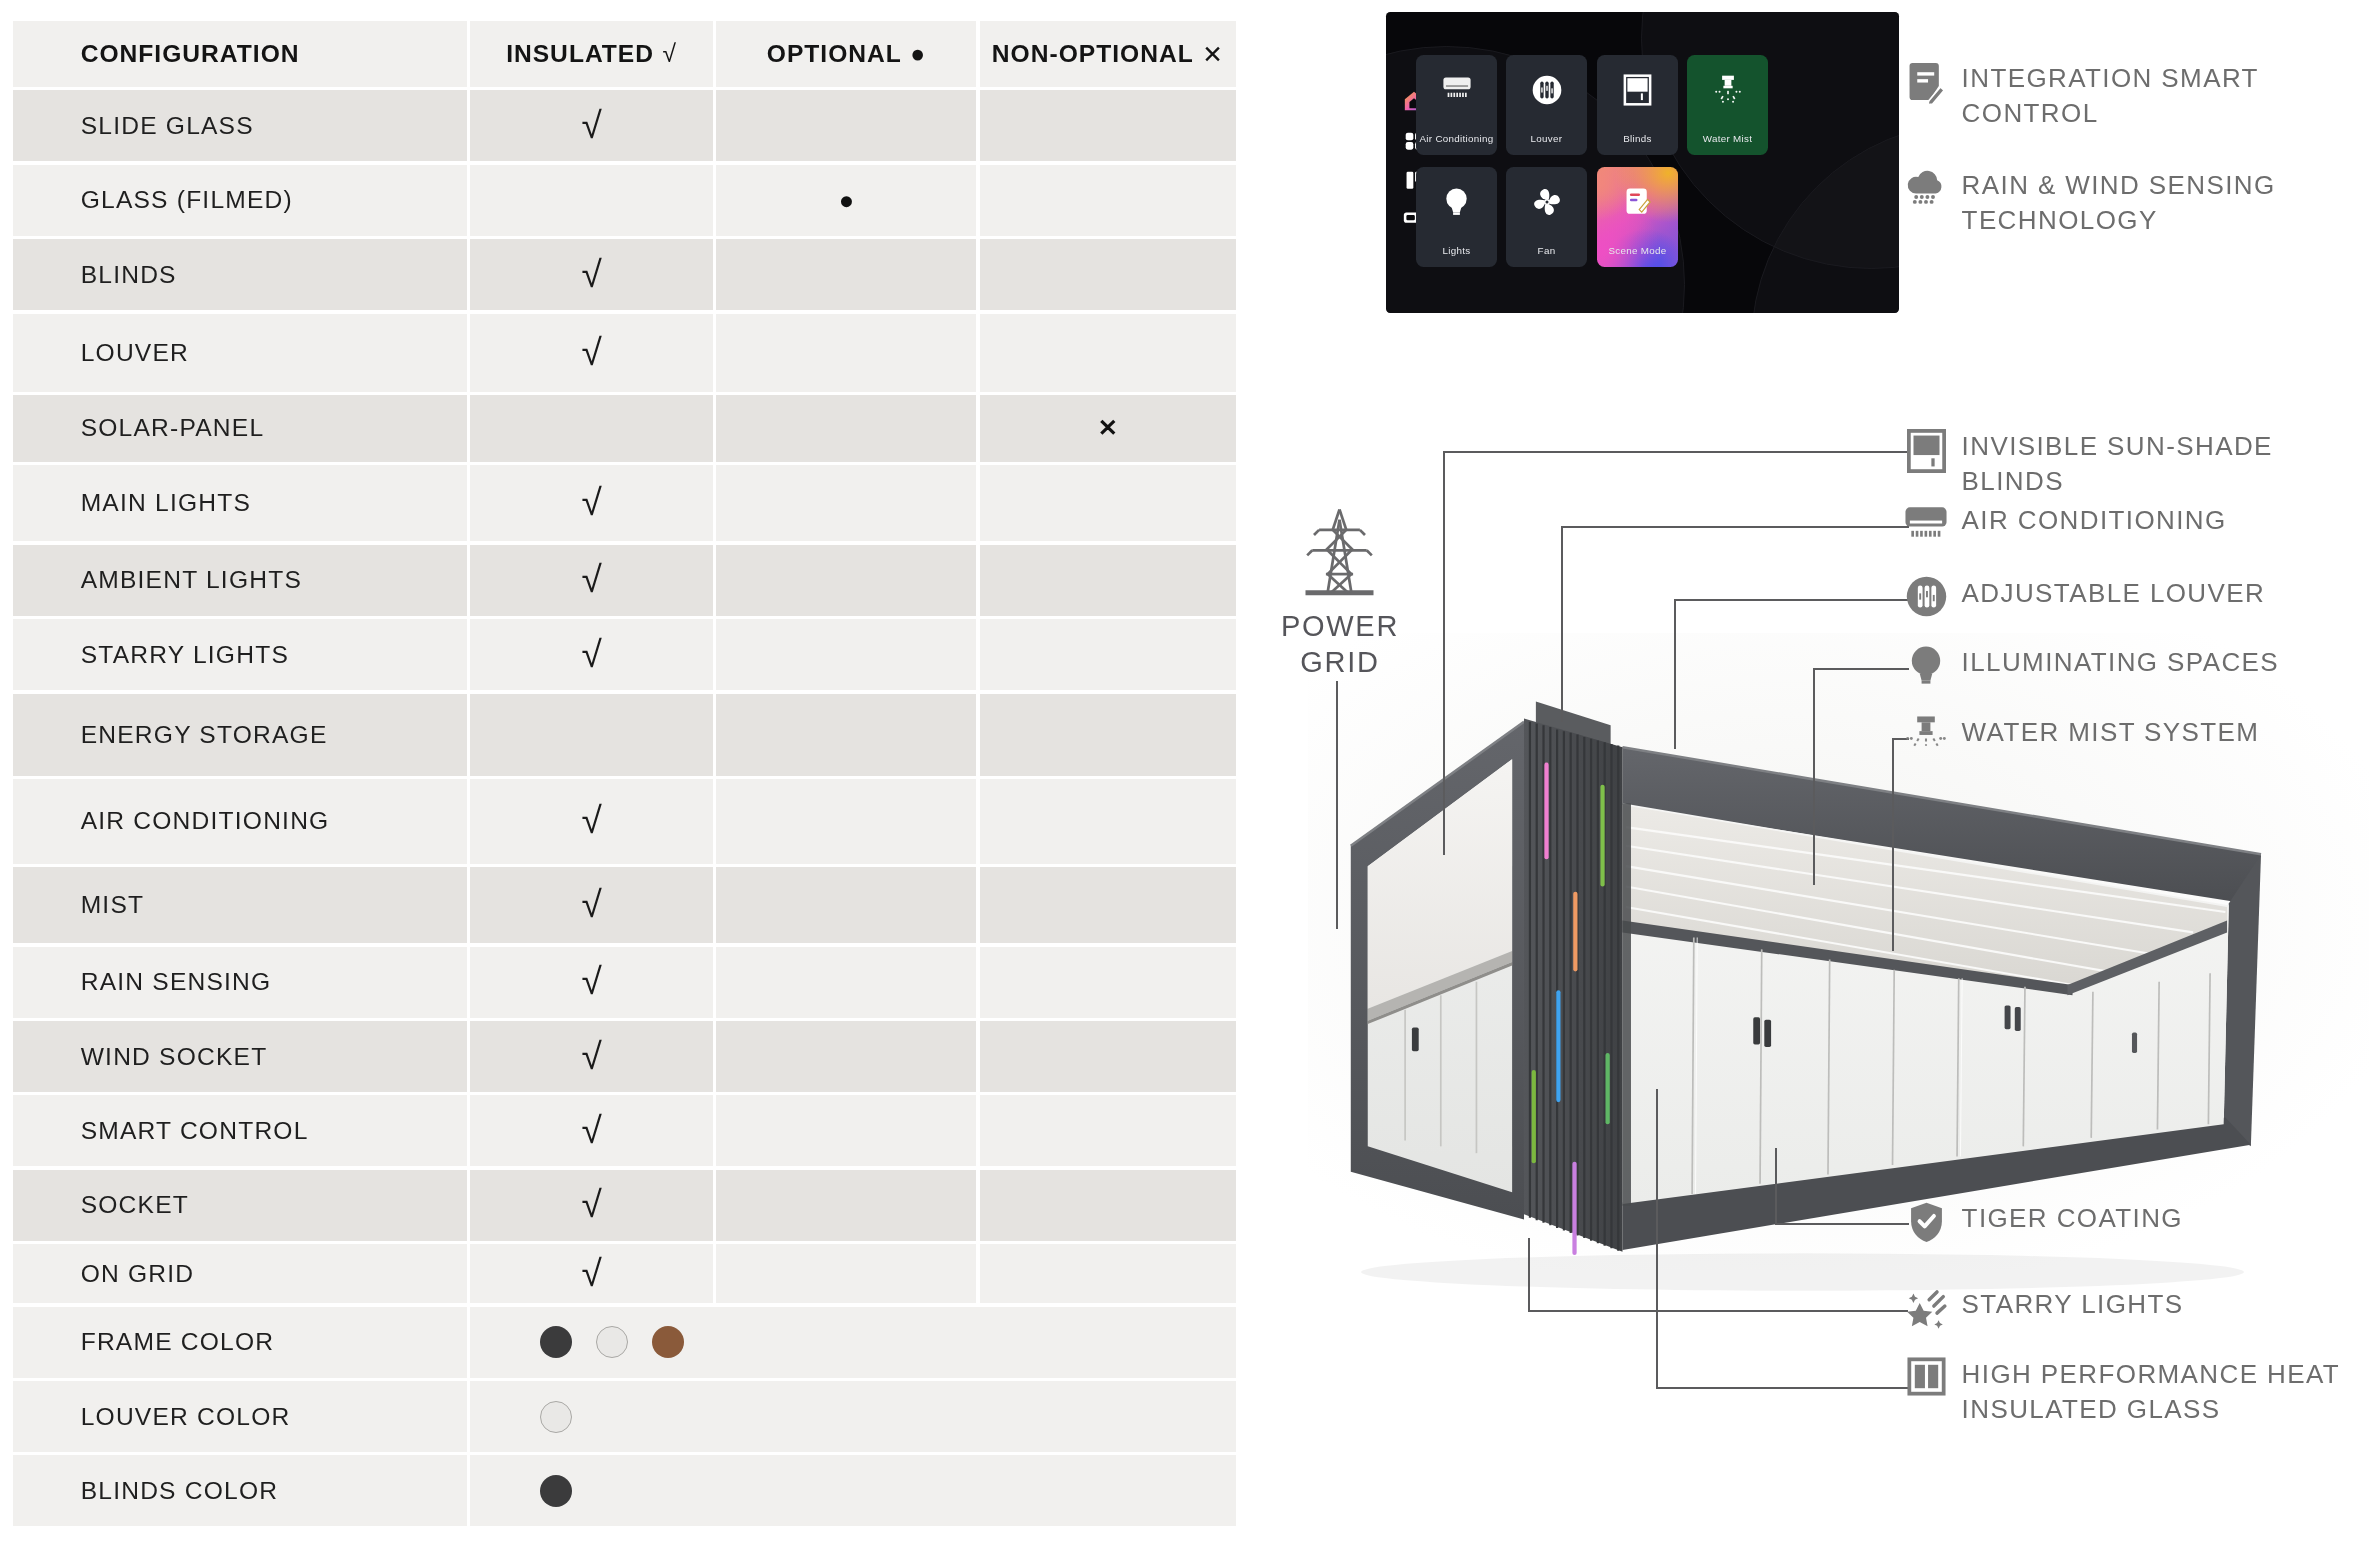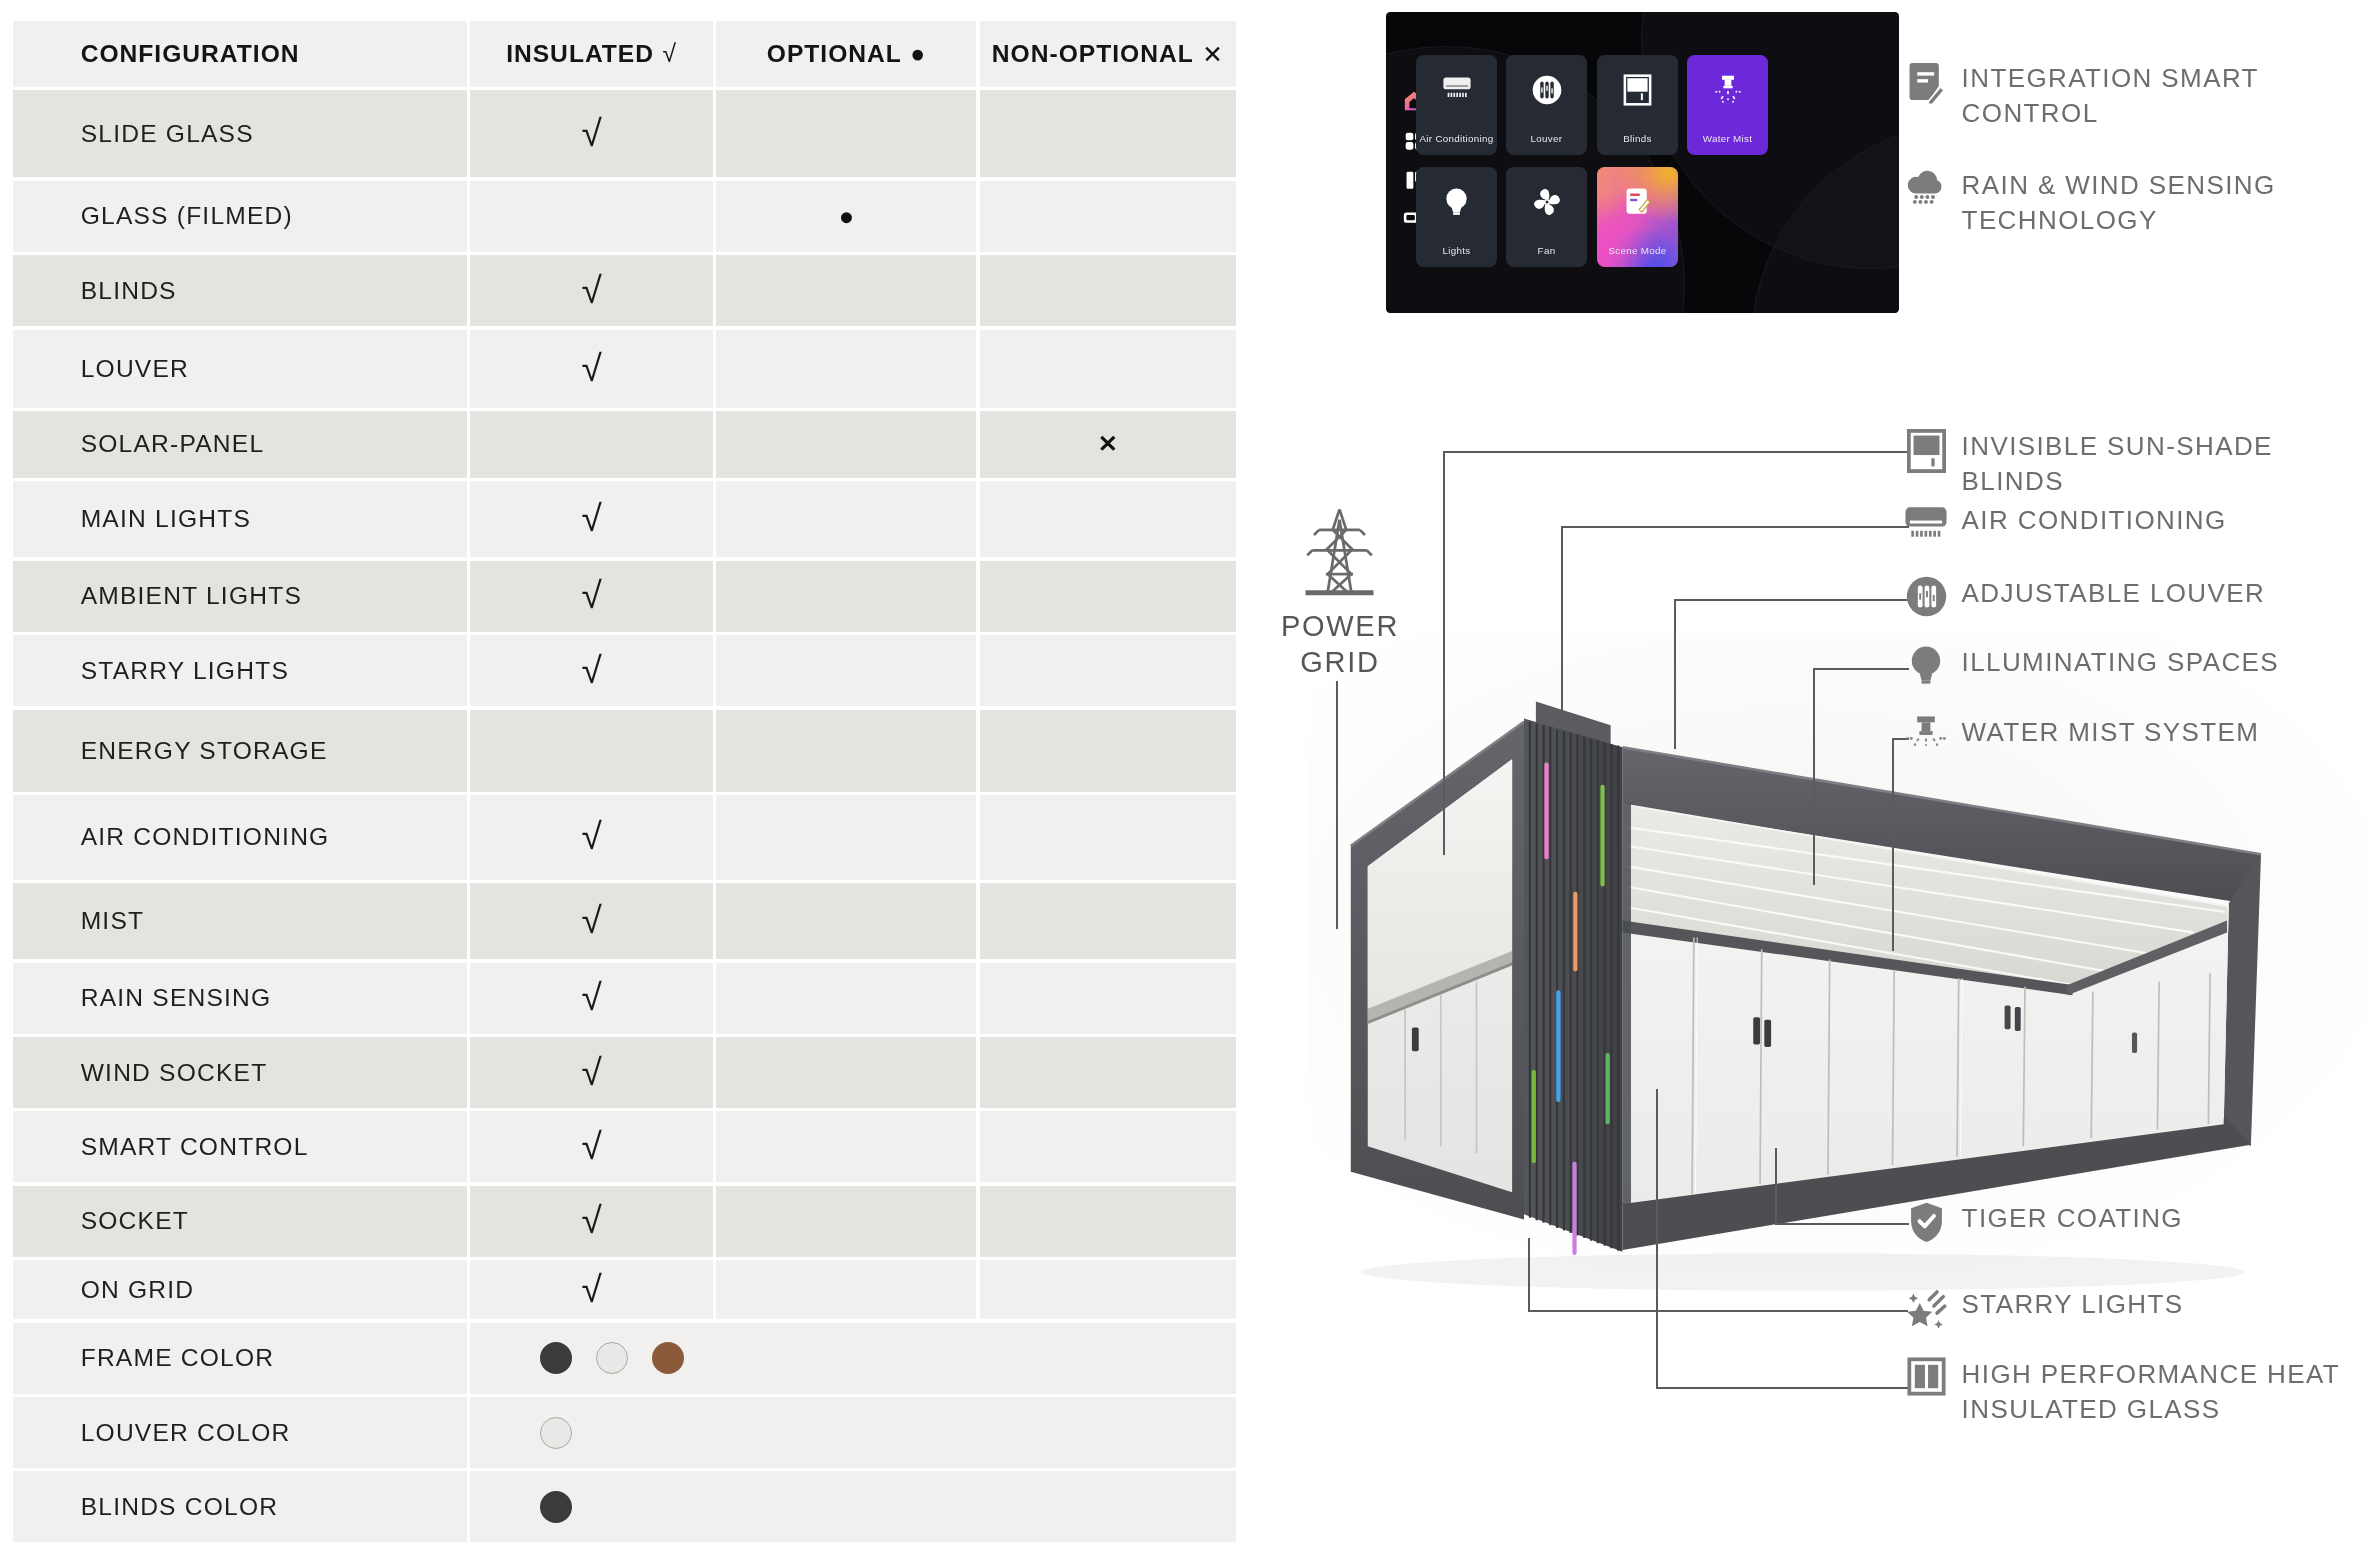--- a/index.html
+++ b/index.html
@@ -29,21 +29,21 @@
 
   
   .panel{position:absolute;left:1386px;top:12px;width:513px;height:301px;background:#07070a;
          border-radius:4.2px;overflow:hidden;}
   .deco-circle{position:absolute;border-radius:50%;border:1.7px solid #1a1a1f;background:rgba(28,28,34,0.35);}
   .dc1{width:475px;height:475px;left:-178px;top:34px;}
   .dc2{width:459px;height:459px;left:255px;top:-204px;}
   .dc3{width:442px;height:442px;left:365px;top:110px;}
   .side-rail{position:absolute;left:15.3px;top:78px;width:25.5px;display:flex;flex-direction:column;gap:16px;align-items:center;}
   .tile{position:absolute;width:81px;height:100px;border-radius:7.6px;background:#262a32;}
-  .tile.lighter{background:#6d28d9;}
+  .tile.lighter{background:#14532d;}
   .tile .t-ic{position:absolute;left:0;right:0;top:18.7px;display:flex;justify-content:center;}
   .tile .t-label{position:absolute;left:0;right:0;bottom:11px;text-align:center;font-size:9.8px;
                  color:#e7e8ec;letter-spacing:0.3px;}
   .tile.scene{background:
      radial-gradient(120% 90% at 88% 6%, #f0b22a 0%, rgba(240,178,42,0) 55%),
      radial-gradient(95% 75% at 0% 16%, #f2877c 0%, rgba(242,135,124,0) 50%),
      radial-gradient(120% 100% at 6% 84%, #ee4fc4 0%, rgba(238,79,196,0) 60%),
      radial-gradient(85% 65% at 60% 102%, #3d4df0 0%, rgba(61,77,240,0) 62%),
      radial-gradient(110% 90% at 100% 94%, #8a55d7 0%, rgba(138,85,215,0) 60%),
      linear-gradient(135deg,#ef8f6e,#e557bb 45%,#7a52d8);}
@@ -80,21 +80,21 @@
       <div class="cell c3">
           <span>OPTIONAL</span>
           <span class="hmark">●</span>
         </div>
       <div class="cell c4">
           <span>NON-OPTIONAL</span>
           <span class="hmark">✕</span>
         </div>
     </div>
 
-    <div class="t-row shade-dark" style="height:87px">
+    <div class="t-row shade-dark" style="height:71px">
       <div class="cell c1 row-label">SLIDE GLASS</div>
       <div class="cell c2 mark-check">√</div>
       <div class="cell c3 mark-dot"></div>
       <div class="cell c4 mark-x"></div>
     </div>
     <div class="t-row shade-light" style="height:71px">
       <div class="cell c1 row-label">GLASS (FILMED)</div>
       <div class="cell c2 mark-check"></div>
       <div class="cell c3 mark-dot">●</div>
       <div class="cell c4 mark-x"></div>

